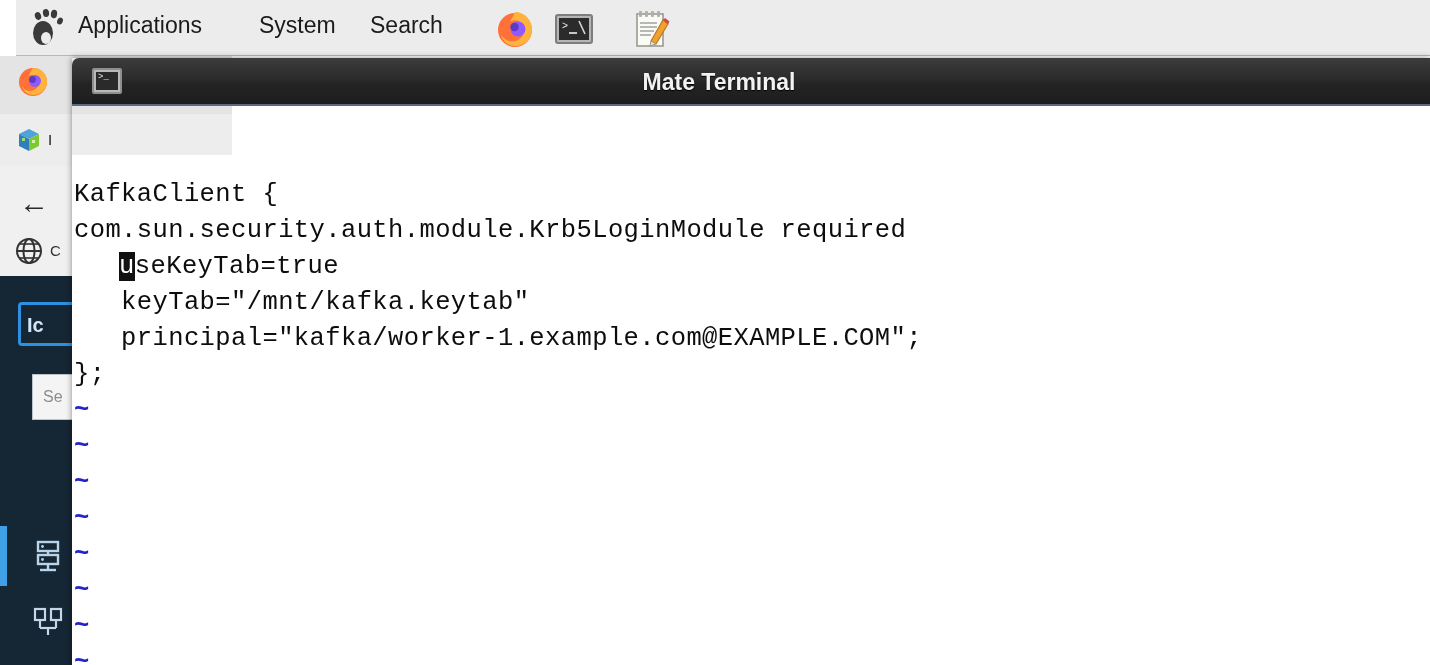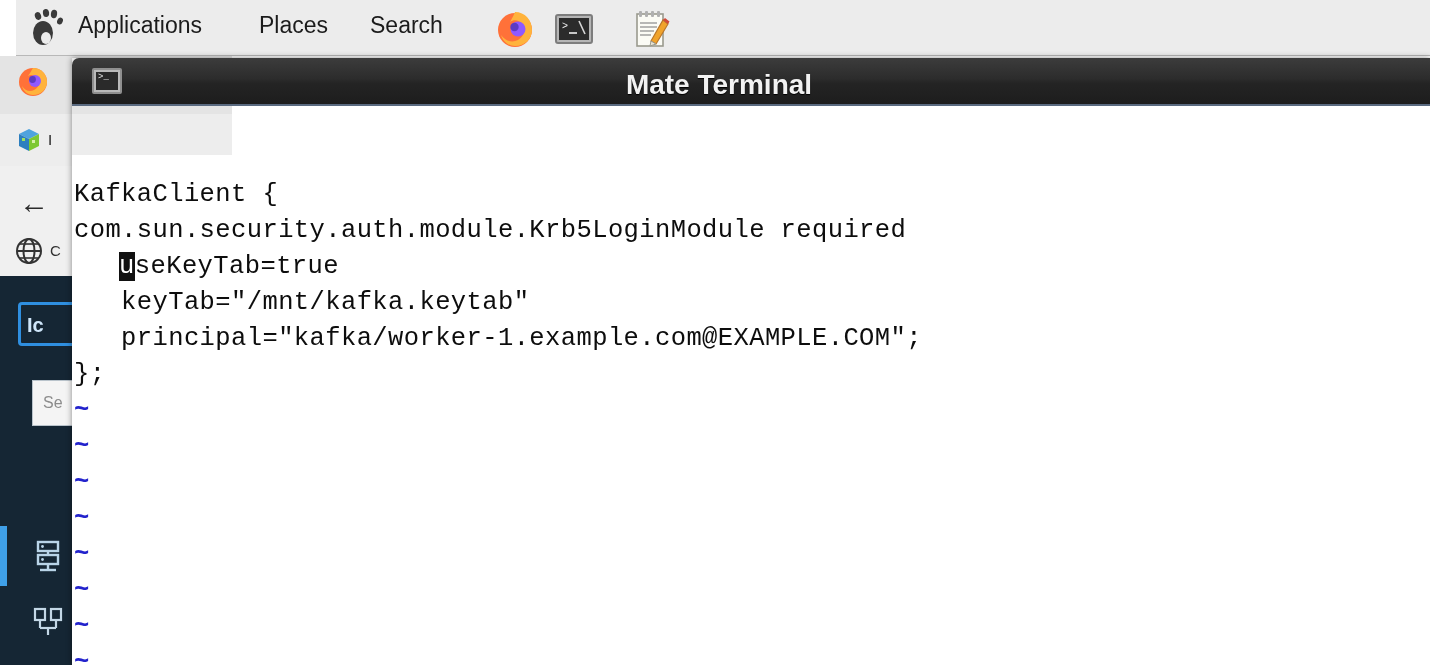--- a/index.html
+++ b/index.html
@@ -112,21 +112,21 @@
     position: absolute;
     left: 6px; top: 9px;
     font-size: 20px;
     font-weight: bold;
     color: #cfe6fa;
     letter-spacing: 0px;
     white-space: nowrap;
   }
   .app-search {
     position: absolute;
-    left: 32px; top: 104px;
+    left: 32px; top: 98px;
     width: 62px; height: 46px;
     background: #f4f4f4;
     border: 1px solid #b9c3cb;
     box-sizing: border-box;
     padding-left: 15px;
   }
   .app-search span {
     position: absolute;
     left: 10px; top: 13px;
     font-size: 16px;
@@ -219,21 +219,21 @@
     color: #e8e8e8;
     line-height: 9px;
   }
   .term-title {
     position: absolute;
     left: 0; top: 11px;
     width: 1358px;
     text-align: center;
     padding-right: 64px;
     box-sizing: border-box;
-    font-size: 28px;
+    font-size: 23px;
     font-weight: bold;
     color: #f2f2f2;
     text-shadow: 0 1px 1px #000;
   }
   .term-menubar {
     position: absolute;
     left: 0; top: 48px;
     width: 1358px; height: 48px;
     background: #eceae7;
     border-bottom: 1px solid #c4c1bd;
@@ -357,21 +357,21 @@
     <svg class="panel-foot" viewBox="0 0 42 44">
       <ellipse cx="17" cy="27" rx="10" ry="12" fill="#3a3a3a"></ellipse>
       <ellipse cx="20" cy="32" rx="5" ry="6" fill="#ececec"></ellipse>
       <ellipse cx="12" cy="10" rx="3.1" ry="4" fill="#3a3a3a" transform="rotate(-18 12 10)"></ellipse>
       <ellipse cx="20" cy="7" rx="3.1" ry="4" fill="#3a3a3a" transform="rotate(-8 20 7)"></ellipse>
       <ellipse cx="28" cy="8" rx="3.1" ry="4.2" fill="#3a3a3a" transform="rotate(8 28 8)"></ellipse>
       <ellipse cx="34" cy="15" rx="2.8" ry="3.6" fill="#3a3a3a" transform="rotate(22 34 15)"></ellipse>
     </svg>
 
     <div class="panel-menu" style="left:62px">Applications</div>
-    <div class="panel-menu" style="left:243px">Places</div>
+    <div class="panel-menu" style="left:243px">System</div>
     <div class="panel-menu" style="left:354px">Search</div>
 
     <svg class="panel-launcher" style="left:478px" viewBox="0 0 42 42">
       <circle cx="21" cy="22" r="17" fill="#ff7139"></circle>
       <path d="M21 4 C31 4 38 12 38 22 C38 31 31 38 21 38 C15 38 9 34 7 27 C11 33 18 35 24 32 C30 29 32 21 28 16 C25 12 20 11 16 14 C19 9 20 6 21 4 Z" fill="#ffb33c"></path>
       <circle cx="24" cy="21" r="7.5" fill="#9059ff"></circle>
       <circle cx="20.5" cy="19" r="4.2" fill="#5c3bc4"></circle>
     </svg>
 
     <svg class="panel-launcher" style="left:537px" viewBox="0 0 42 42">

